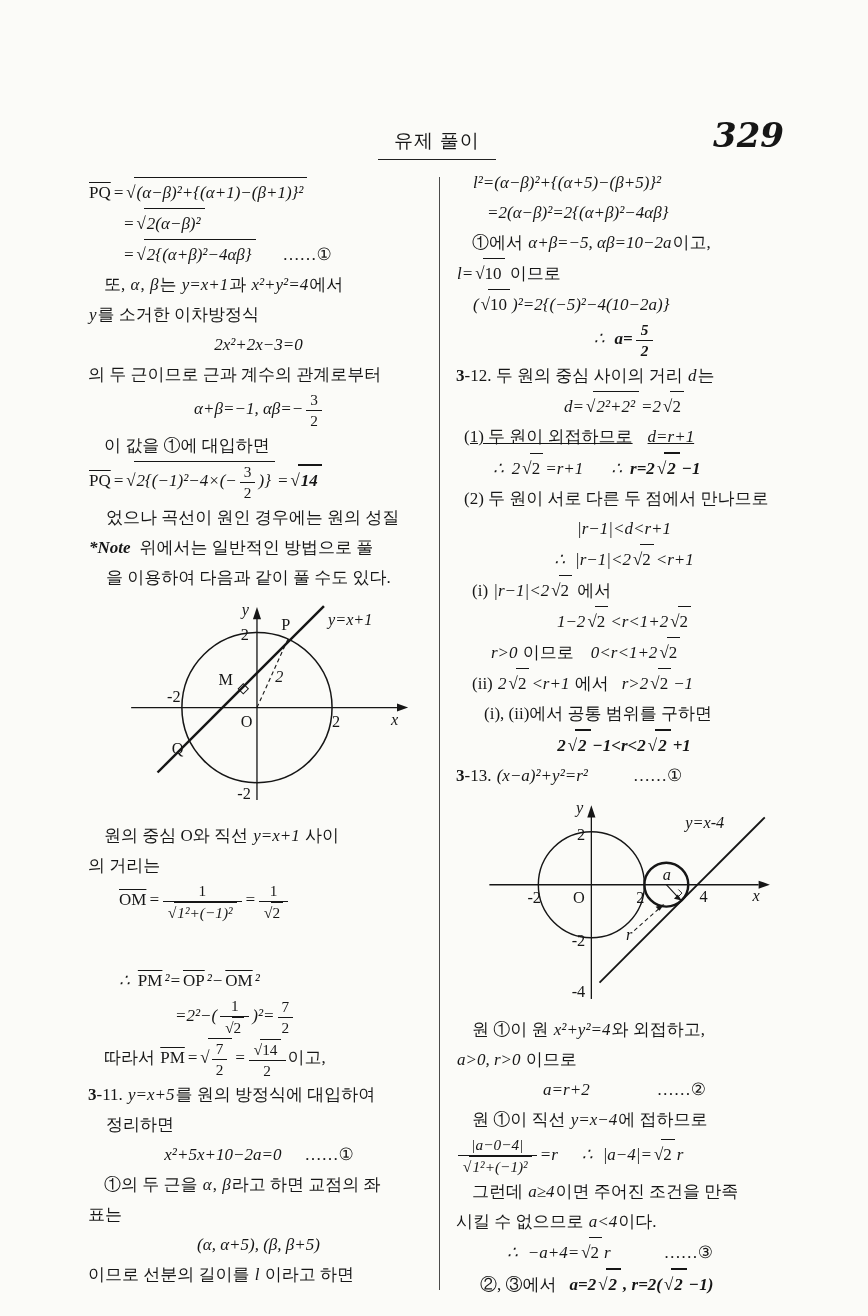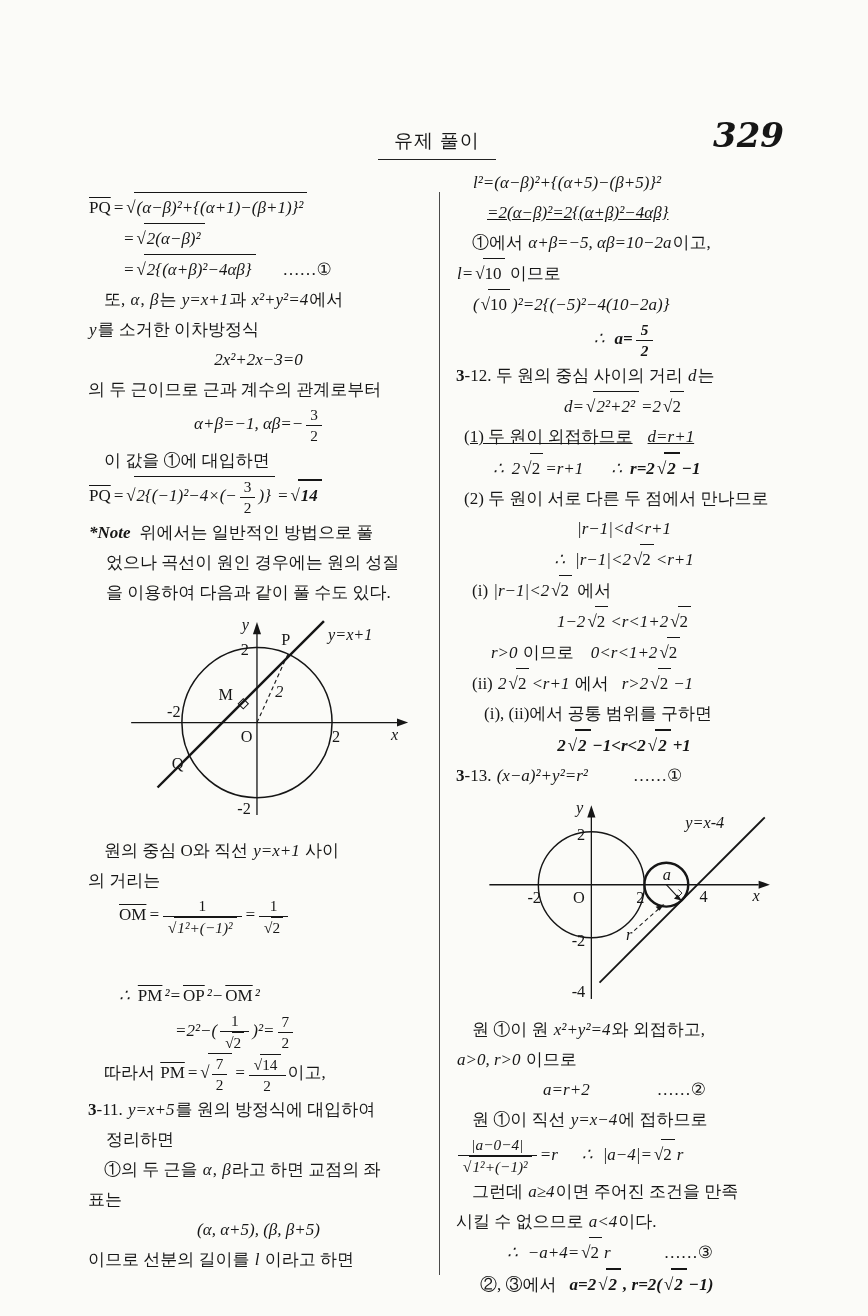--- a/index.html
+++ b/index.html
@@ -67,22 +67,22 @@
         <div class="ln"><span class="ov">PQ</span><span class="mi">=</span><span class="sq"><span class="rad">√</span><span class="vin"><span class="mi">(α−β)²+{(α+1)−(β+1)}²</span></span></span></div>
         <div class="ln" style="padding-left: 34px;"><span class="mi">=</span><span class="sq"><span class="rad">√</span><span class="vin"><span class="mi">2(α−β)²</span></span></span></div>
         <div class="ln" style="padding-left: 34px;"><span class="mi">=</span><span class="sq"><span class="rad">√</span><span class="vin"><span class="mi">2{(α+β)²−4αβ}</span></span></span><span class="sp" style="width: 26px;"></span><span class="kr">……①</span></div>
         <div class="ln" style="padding-left: 16px;"><span class="kr">또, </span><span class="mi">α</span><span class="kr">, </span><span class="mi">β</span><span class="kr">는 </span><span class="mi">y=x+1</span><span class="kr">과 </span><span class="mi">x²+y²=4</span><span class="kr">에서</span></div>
         <div class="ln"><span class="mi">y</span><span class="kr">를 소거한 이차방정식</span></div>
         <div class="ln ctr"><span class="mi">2x²+2x−3=0</span></div>
         <div class="ln"><span class="kr">의 두 근이므로 근과 계수의 관계로부터</span></div>
         <div class="ln ctr"><span class="mi">α+β=−1,  αβ=−</span><span class="fr"><span class="num"><span class="kr">3</span></span><span class="den"><span class="kr">2</span></span></span></div>
         <div class="ln" style="padding-left: 16px;"><span class="kr">이 값을 ①에 대입하면</span></div>
         <div class="ln"><span class="ov">PQ</span><span class="mi">=</span><span class="sq"><span class="rad">√</span><span class="vin"><span class="mi">2{(−1)²−4×(−</span><span class="fr"><span class="num"><span class="kr">3</span></span><span class="den"><span class="kr">2</span></span></span><span class="mi">)}</span></span></span><span class="mi">=</span><span class="sq bd"><span class="rad">√</span><span class="vin"><span class="mb">14</span></span></span></div>
+        <div class="ln" style="padding-left: 18px;"><span class="kr">었으나 곡선이 원인 경우에는 원의 성질</span></div>
         <div class="ln"><span class="mb">*Note</span><span class="sp" style="width: 8px;"></span><span class="kr">위에서는 일반적인 방법으로 풀</span></div>
-        <div class="ln" style="padding-left: 18px;"><span class="kr">었으나 곡선이 원인 경우에는 원의 성질</span></div>
         <div class="ln" style="padding-left: 18px;"><span class="kr">을 이용하여 다음과 같이 풀 수도 있다.</span></div>
         <div class="diag" id="d1">
     <svg width="336" height="208" viewBox="0 0 300 205">
       <line x1="24" y1="107" x2="286" y2="107" stroke-width="1.3"></line>
       <polygon points="286,103 297,107 286,111" fill="#161616"></polygon>
       <line x1="148" y1="198" x2="148" y2="18" stroke-width="1.3"></line>
       <polygon points="144,20 148,8 152,20" fill="#161616"></polygon>
       <circle cx="148" cy="107" r="74" fill="none" stroke-width="1.5"></circle>
       <line x1="50" y1="171" x2="214" y2="7" stroke-width="2.4"></line>
       <line x1="148" y1="107" x2="178.5" y2="39.6" stroke-width="1.1" stroke-dasharray="4 3"></line>
@@ -102,28 +102,29 @@
     </svg>
   </div>
         <div class="ln" style="padding-left: 16px;"><span class="kr">원의 중심 O와 직선 </span><span class="mi">y=x+1</span><span class="kr"> 사이</span></div>
         <div class="ln"><span class="kr">의 거리는</span></div>
         <div class="ln" style="padding-left: 30px;"><span class="ov">OM</span><span class="mi">=</span><span class="fr"><span class="num"><span class="kr">1</span></span><span class="den"><span class="sq"><span class="rad">√</span><span class="vin"><span class="mi">1²+(−1)²</span></span></span></span></span><span class="mi">=</span><span class="fr"><span class="num"><span class="kr">1</span></span><span class="den"><span class="sq"><span class="rad">√</span><span class="vin"><span class="kr">2</span></span></span></span></span></div>
         <div class="ln" style="padding-left: 30px; margin-top: 44px;"><span class="mi">∴</span><span class="sp" style="width: 6px;"></span><span class="ov">PM</span><span class="mi">²=</span><span class="ov">OP</span><span class="mi">²−</span><span class="ov">OM</span><span class="mi">²</span></div>
         <div class="ln" style="padding-left: 86px;"><span class="mi">=2²−(</span><span class="fr"><span class="num"><span class="kr">1</span></span><span class="den"><span class="sq"><span class="rad">√</span><span class="vin"><span class="kr">2</span></span></span></span></span><span class="mi">)²=</span><span class="fr"><span class="num"><span class="kr">7</span></span><span class="den"><span class="kr">2</span></span></span></div>
         <div class="ln" style="padding-left: 16px;"><span class="kr">따라서 </span><span class="ov">PM</span><span class="mi">=</span><span class="sq"><span class="rad">√</span><span class="vin"><span class="fr"><span class="num"><span class="kr">7</span></span><span class="den"><span class="kr">2</span></span></span></span></span><span class="mi">=</span><span class="fr"><span class="num"><span class="sq"><span class="rad">√</span><span class="vin"><span class="kr">14</span></span></span></span><span class="den"><span class="kr">2</span></span></span><span class="kr">이고,</span></div>
         <div class="ln"><span class="bb">3</span><span class="kr">-11. </span><span class="mi">y=x+5</span><span class="kr">를 원의 방정식에 대입하여</span></div>
         <div class="ln" style="padding-left: 18px;"><span class="kr">정리하면</span></div>
+        <div class="ln ctr"><span class="mi">x²+5x+10−2a=0</span><span class="sp" style="width: 22px;"></span><span class="kr">……①</span></div>
         <div class="ln" style="padding-left: 16px;"><span class="kr">①의 두 근을 </span><span class="mi">α</span><span class="kr">, </span><span class="mi">β</span><span class="kr">라고 하면 교점의 좌</span></div>
         <div class="ln"><span class="kr">표는</span></div>
         <div class="ln ctr"><span class="mi">(α, α+5), (β, β+5)</span></div>
         <div class="ln"><span class="kr">이므로 선분의 길이를 </span><span class="mi">l</span><span class="kr"> 이라고 하면</span></div>
       </div>
     <div class="col-right">
         <div class="ln" style="padding-left: 16px;"><span class="mi">l²=(α−β)²+{(α+5)−(β+5)}²</span></div>
-        <div class="ln" style="padding-left: 30px; text-decoration: underline;"><span class="mi">=2(α−β)²=2{(α+β)²−4αβ}</span></div>
+        <div class="ln" style="padding-left: 30px;"><span class="mi">=2(α−β)²=2{(α+β)²−4αβ}</span></div>
         <div class="ln" style="padding-left: 16px;"><span class="kr">①에서 </span><span class="mi">α+β=−5, αβ=10−2a</span><span class="kr">이고,</span></div>
         <div class="ln"><span class="mi">l=</span><span class="sq"><span class="rad">√</span><span class="vin"><span class="kr">10</span></span></span><span class="kr"> 이므로</span></div>
         <div class="ln" style="padding-left: 16px;"><span class="mi">(</span><span class="sq"><span class="rad">√</span><span class="vin"><span class="kr">10</span></span></span><span class="mi">)²=2{(−5)²−4(10−2a)}</span></div>
         <div class="ln ctr"><span class="mi">∴</span><span class="sp" style="width: 8px;"></span><span class="mb">a=</span><span class="fr"><span class="num"><span class="mb">5</span></span><span class="den"><span class="mb">2</span></span></span></div>
         <div class="ln"><span class="bb">3</span><span class="kr">-12. 두 원의 중심 사이의 거리 </span><span class="mi">d</span><span class="kr">는</span></div>
         <div class="ln ctr"><span class="mi">d=</span><span class="sq"><span class="rad">√</span><span class="vin"><span class="mi">2²+2²</span></span></span><span class="mi">=2</span><span class="sq"><span class="rad">√</span><span class="vin"><span class="kr">2</span></span></span></div>
         <div class="ln" style="padding-left: 8px; text-decoration: underline;"><span class="kr">(1) 두 원이 외접하므로</span><span class="sp" style="width: 14px;"></span><span class="mi">d=r+1</span></div>
         <div class="ln" style="padding-left: 36px;"><span class="mi">∴</span><span class="sp" style="width: 6px;"></span><span class="mi">2</span><span class="sq"><span class="rad">√</span><span class="vin"><span class="kr">2</span></span></span><span class="mi">=r+1</span><span class="sp" style="width: 26px;"></span><span class="mi">∴</span><span class="sp" style="width: 6px;"></span><span class="mb">r=2</span><span class="sq bd"><span class="rad">√</span><span class="vin"><span class="mb">2</span></span></span><span class="mb">−1</span></div>
         <div class="ln" style="padding-left: 8px;"><span class="kr">(2) 두 원이 서로 다른 두 점에서 만나므로</span></div>
         <div class="ln ctr"><span class="mi">|r−1|&lt;d&lt;r+1</span></div>

